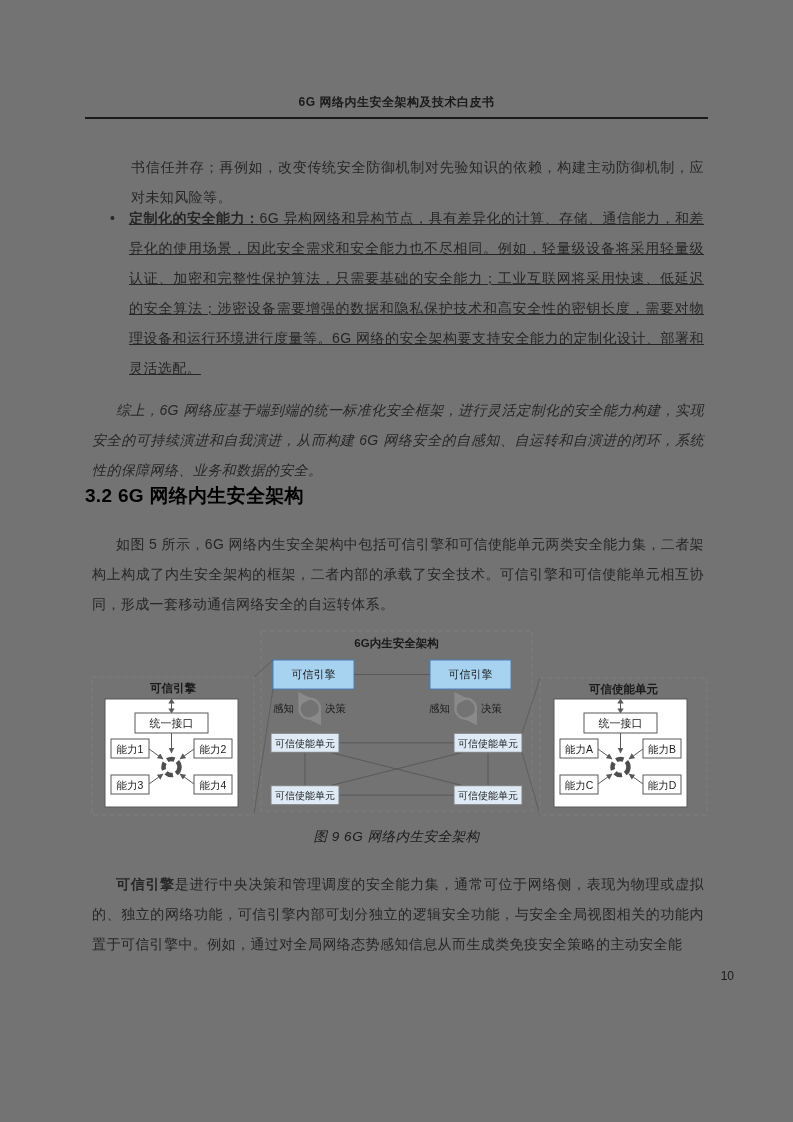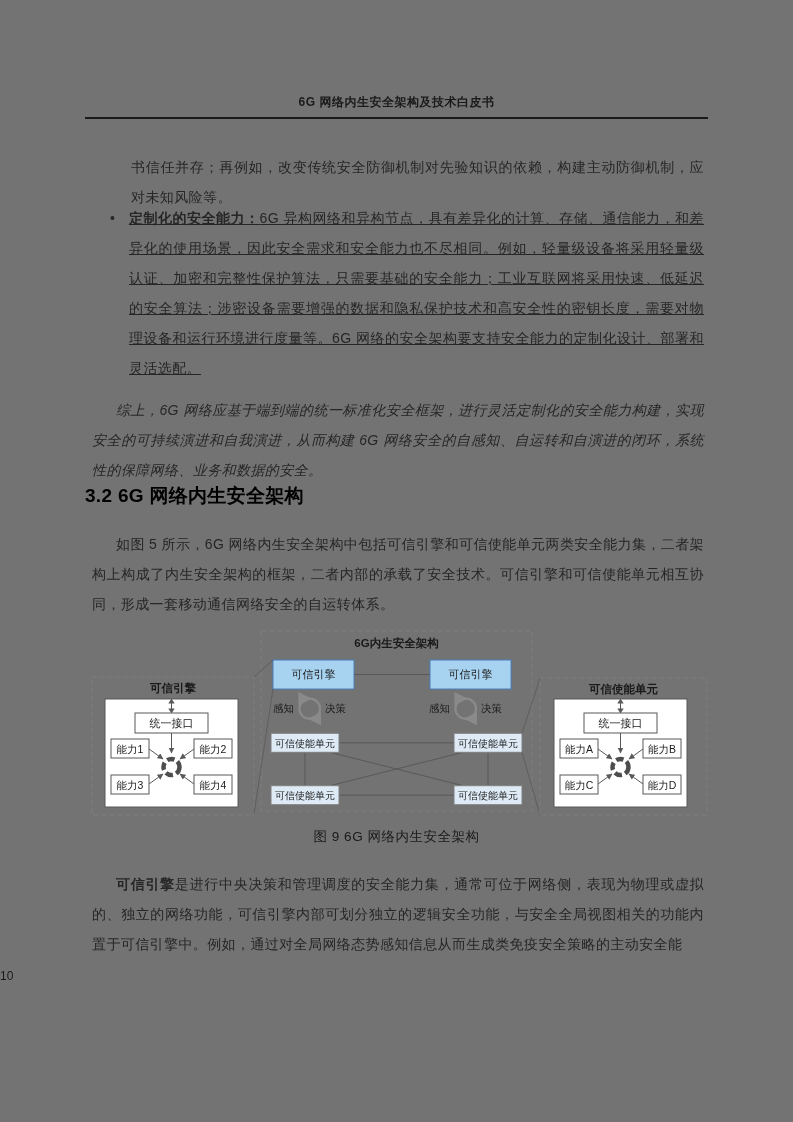--- a/index.html
+++ b/index.html
@@ -21,24 +21,24 @@
   .bullet-mark{position:absolute;left:18px;top:0;font-size:14px;line-height:30px;color:#262626;}
   .bullet-body{margin-left:37px;font-size:14px;line-height:30px;text-align:justify;text-justify:inter-ideograph;letter-spacing:0.4px;text-decoration:underline;}
   .indent{text-indent:24px;}
   .b{font-weight:bold;}
   .section-h{
     position:absolute;left:85px;top:483px;width:620px;font-size:19px;font-weight:bold;
     color:#000000;letter-spacing:0.3px;
   }
   .caption{
     position:absolute;left:85px;top:828px;width:623px;text-align:center;
-    font-size:13.5px;color:#1a1a1a;letter-spacing:0.5px;
+    font-size:13.5px;color:#1a1a1a;letter-spacing:0.5px;font-style:italic;
   }
   .pagenum{
-    position:absolute;left:0;top:969px;width:734px;text-align:left;
+    position:absolute;left:0;top:969px;width:734px;text-align:right;
     font-size:12px;color:#1a1a1a;
   }
   .fig{position:absolute;left:85px;top:627px;}
   
   .dashedbox{fill:none;stroke:#7f7f7f;stroke-width:1;stroke-dasharray:5 3;}
   .solidbox{fill:#ffffff;stroke:#595959;stroke-width:1;}
   .wire{stroke:#595959;stroke-width:1;fill:none;}
   .callout{stroke:#595959;stroke-width:0.8;fill:none;}
   .cyc{stroke:#8a8a8a;stroke-width:2.2;fill:none;stroke-linecap:round;}
   .pin{fill:none;stroke:#4d4d4d;stroke-width:4.5;stroke-dasharray:7.5 3.5;}

